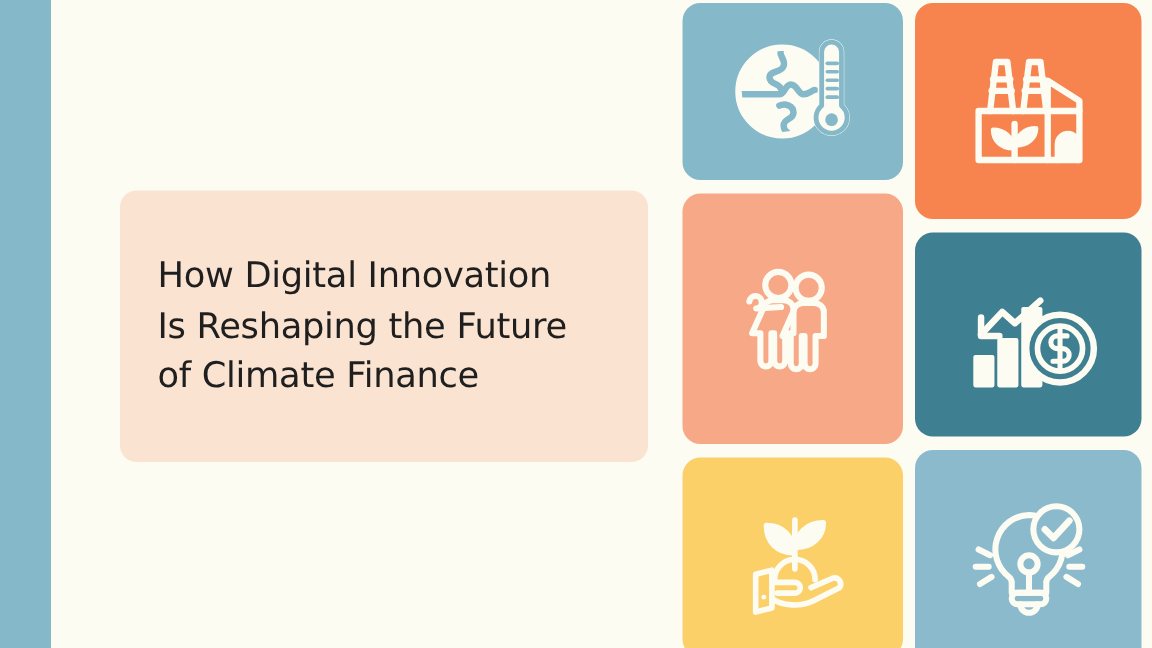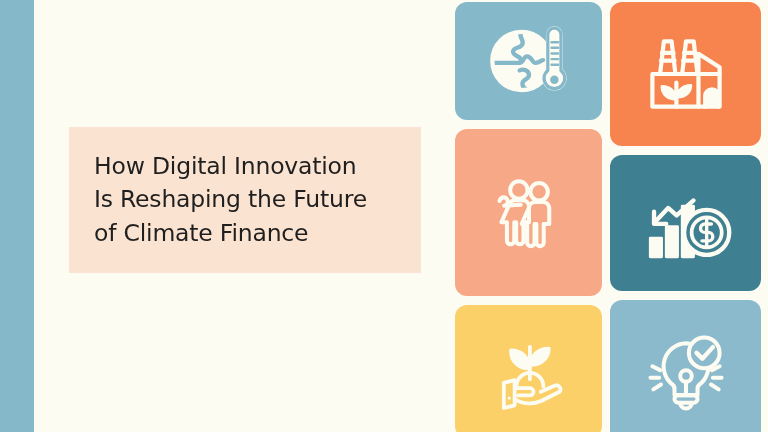--- a/index.html
+++ b/index.html
@@ -23,26 +23,26 @@
     left: 0;
     top: 0;
     width: 34px;
     height: 432px;
     background: #85b9ca;
   }
 
   
   .title-card {
     position: absolute;
-    left: 69px;
+    left: 80px;
     top: 127px;
     width: 352px;
-    height: 146px;
+    height: 181px;
     background: #fbe3d1;
-    border-radius: 0;
+    border-radius: 11px;
     box-sizing: border-box;
     display: flex;
     align-items: center;
     justify-content: flex-start;
   }
   .title-text {
     padding: 0 24px 0 25px;
     font-size: 23.5px;
     line-height: 1.42;
     letter-spacing: -0.2px;

